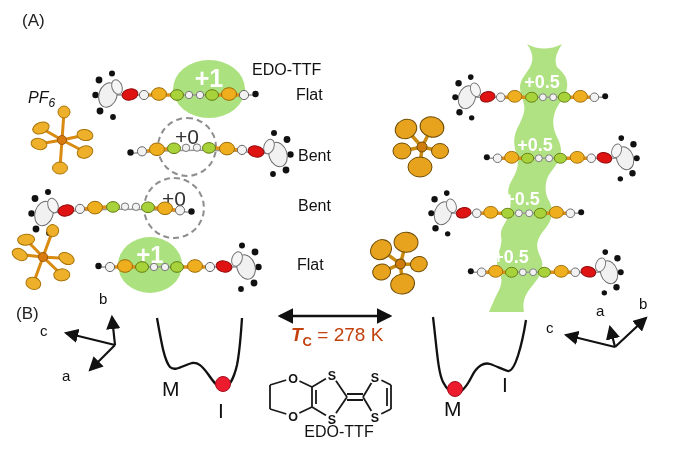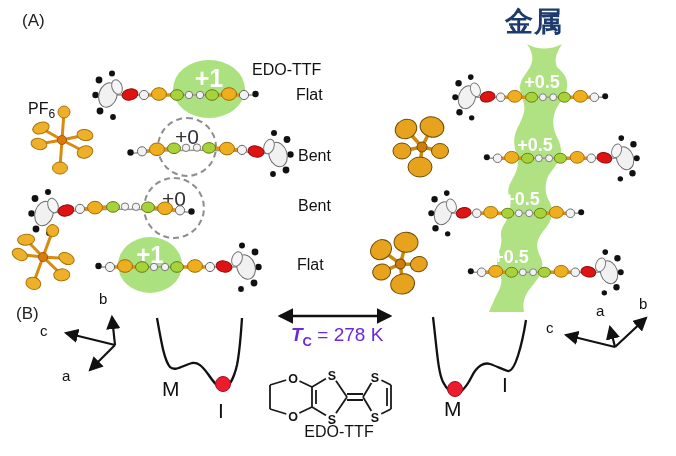--- a/index.html
+++ b/index.html
@@ -12,21 +12,21 @@
   .charge-pos{color:#ffffff;font-weight:600;}
   .charge-neu{color:#333;font-size:21px;font-weight:500;}
   .hl-ellipse{position:absolute;background:#abe17e;border-radius:50%;z-index:1;}
   .dash-circle{position:absolute;border:2.5px dashed #8e8e8e;border-radius:50%;z-index:1;box-sizing:border-box;}
   .mol{position:absolute;z-index:3;overflow:visible;}
   .anion{position:absolute;z-index:3;overflow:visible;}
   .chg{position:absolute;z-index:2;text-align:center;}
   .band{position:absolute;left:0;top:0;z-index:1;}
   .well-lbl{font-size:21px;color:#111;}
   .axis-lbl{font-size:15px;color:#111;}
-  .tc{font-size:19px;color:#6d28d9;}
+  .tc{font-size:19px;color:#c2410c;}
   .tc .t{font-style:italic;font-weight:bold;}
   .tc sub{font-weight:bold;font-size:13px;}
   svg text{font-family:"Liberation Sans", sans-serif;}
 </style>
 </head>
 <body>
 
 <div class="stage">
 
   <svg width="0" height="0" style="position:absolute" aria-hidden="true">
@@ -104,23 +104,22 @@
           <ellipse cx="16" cy="44" rx="9" ry="8"></ellipse>
           <ellipse cx="34" cy="60" rx="12" ry="10"></ellipse>
           <ellipse cx="54" cy="44" rx="8.5" ry="7.5"></ellipse>
         </g>
         <circle cx="36" cy="40" r="5" fill="#d07c0c" stroke="#6e4c04"></circle>
       </symbol>
     </defs>
   </svg>
 
   <div class="lbl panel-tag" style="left:22px;top:12px;">(A)</div>
-  <div class="lbl title" style="left:505px;top:7px;">金属</div>
-
-  <div class="lbl side-lbl" style="left:28px;top:100px;">
+
+  <div class="lbl side-lbl" style="left:28px;top:89px;font-style:italic;">
     <span>PF</span><sub style="font-size:12px">6</sub>
   </div>
   <div class="lbl side-lbl" style="left:252px;top:61px;">EDO-TTF</div>
 
   <div class="lbl side-lbl" style="left:296px;top:86px;">Flat</div>
   <div class="lbl side-lbl" style="left:298px;top:147px;">Bent</div>
   <div class="lbl side-lbl" style="left:298px;top:197px;">Bent</div>
   <div class="lbl side-lbl" style="left:297px;top:256px;">Flat</div>
 
   <div class="hl-ellipse" style="left:173px;top:60px;width:72px;height:58px;"></div>

